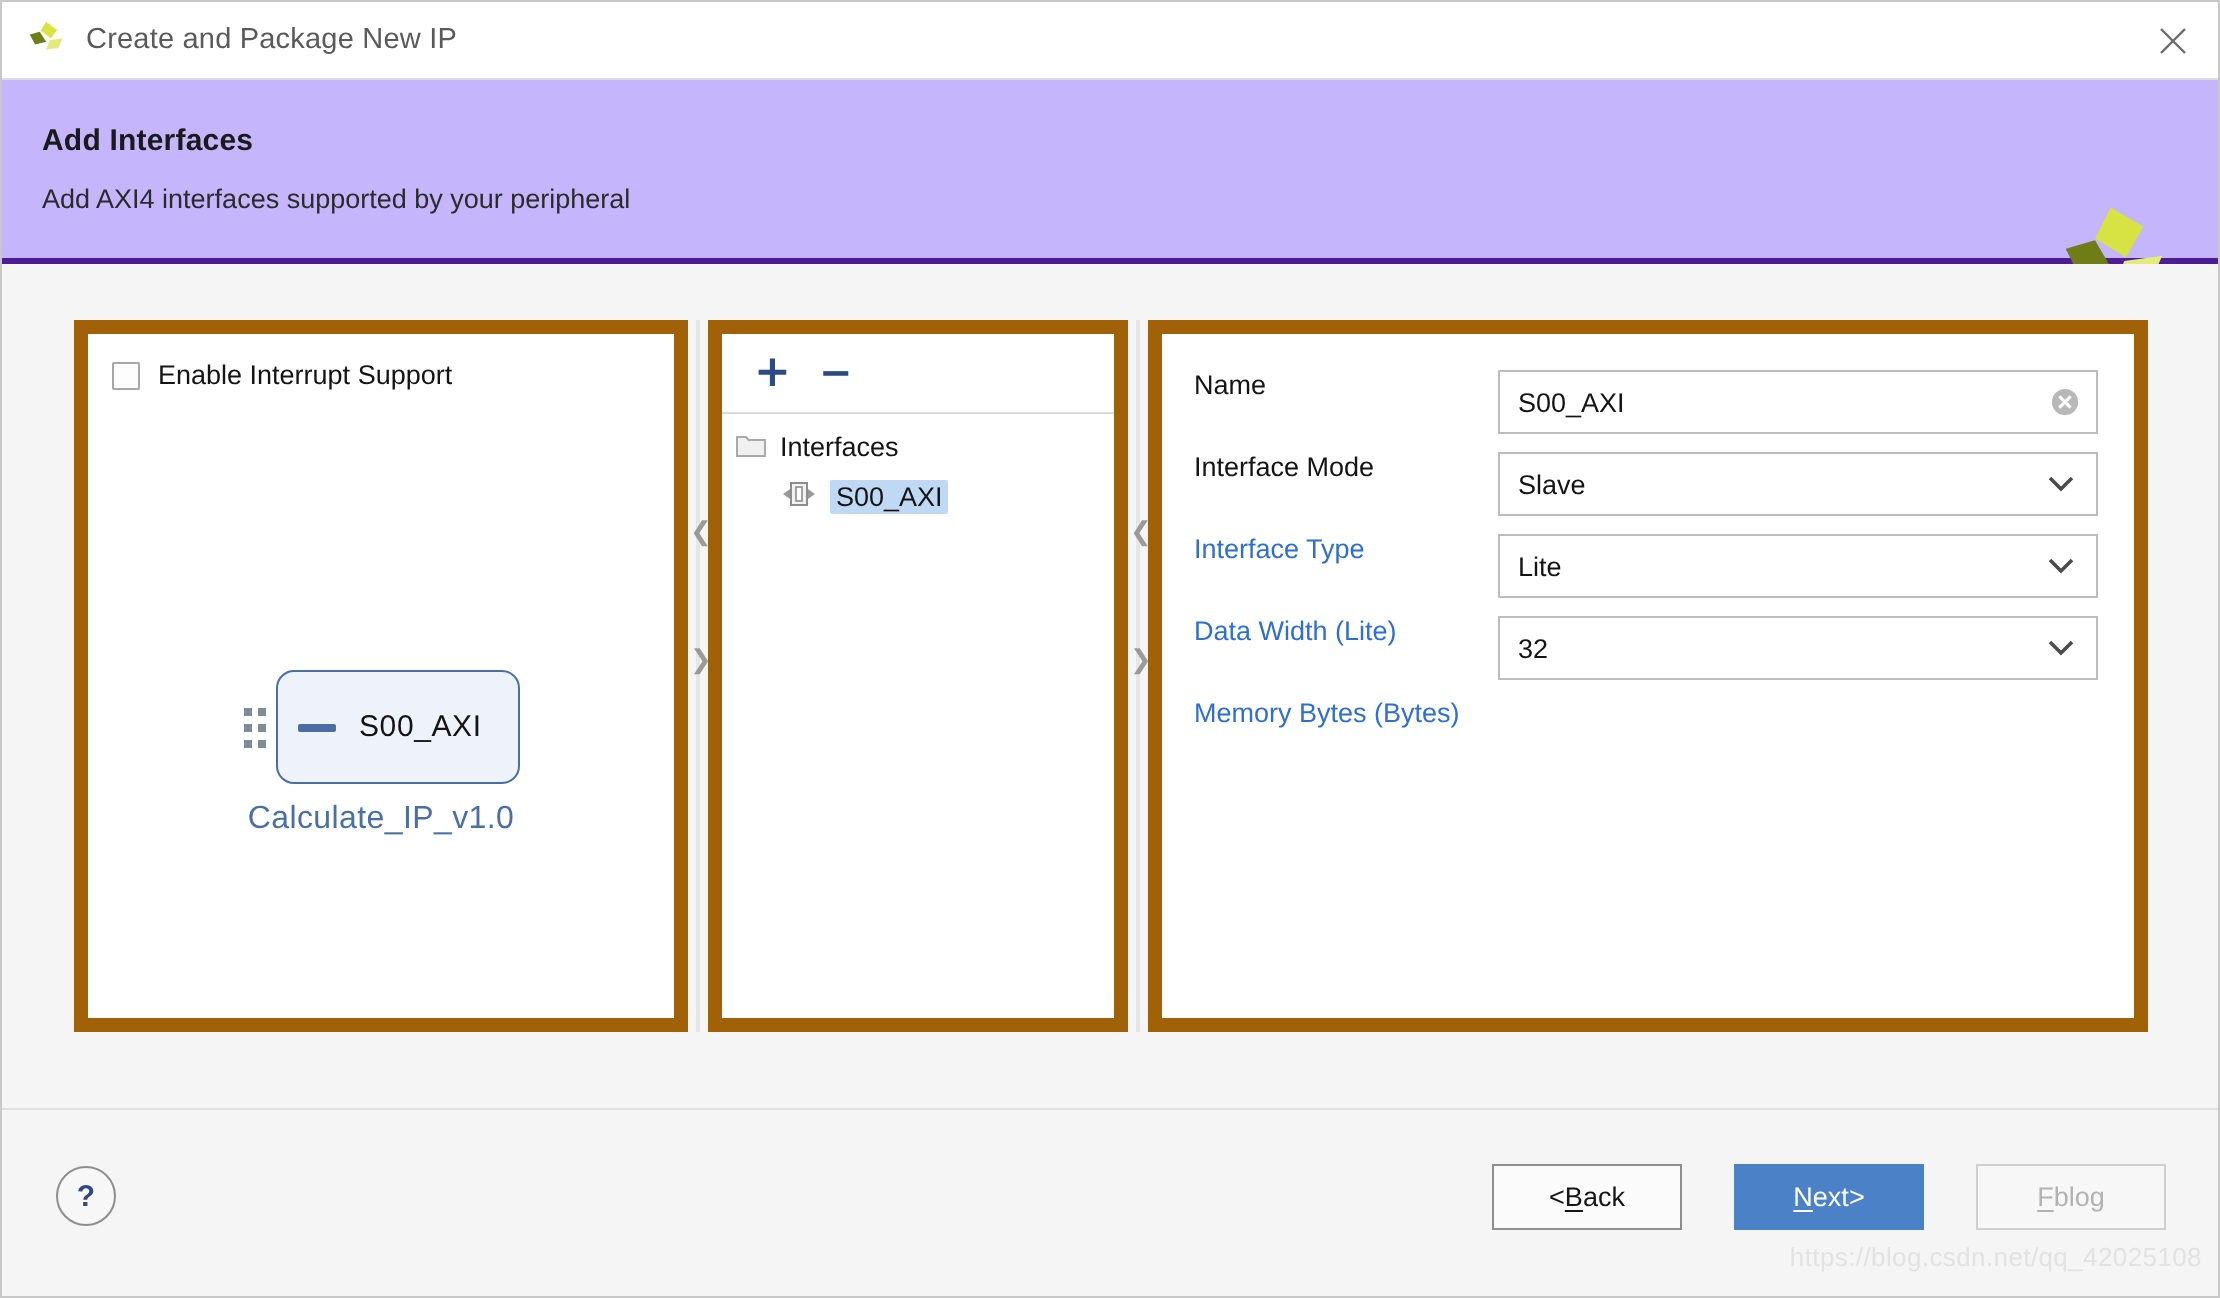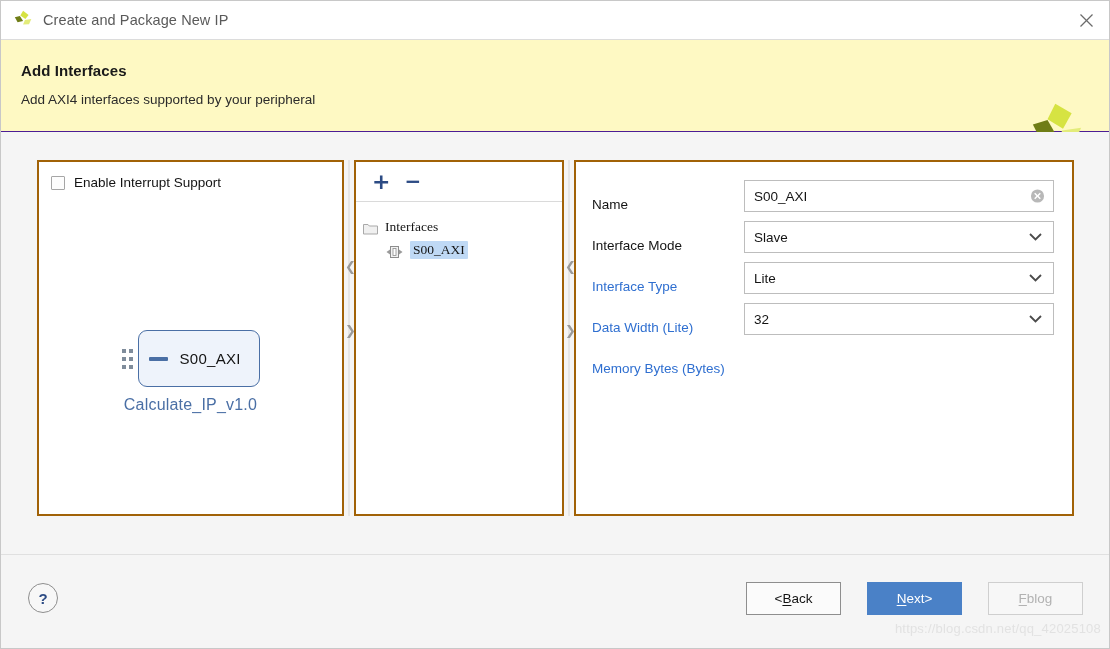--- a/index.html
+++ b/index.html
@@ -50,23 +50,23 @@
     width: 46px; height: 38px;
     display: flex; align-items: center; justify-content: center;
     cursor: pointer;
   }
   .close-btn svg { display:block; }
 
   
   .header {
     position: relative;
     min-height: 92px;
-    background: #fef9c3;
+    background: #c4b5fd;
     padding: 22px 0 0 20px;
-    border-bottom: 1px solid #4c1d95;
+    border-bottom: 3px solid #4c1d95;
   }
   .header-title {
     font-size: 15px;
     font-weight: bold;
     color: #1a1a1a;
     letter-spacing: 0.1px;
   }
   .header-sub {
     margin-top: 13px;
     font-size: 13.5px;
@@ -83,21 +83,21 @@
   
   .body-area {
     flex: 1;
     position: relative;
     background: #f5f5f5;
   }
 
   .panel {
     position: absolute;
     background: #ffffff;
-    border: 2px solid #a16207;
+    border: 7px solid #a16207;
     top: 28px;
     height: 356px;
   }
   #panel-left   { left: 36px;  width: 307px; }
   #panel-middle { left: 353px; width: 210px; }
   #panel-right  { left: 573px; width: 500px; background: #ffffff; }
 
   
   .splitter {
     position: absolute;
@@ -212,42 +212,41 @@
     font-weight: bold;
     cursor: pointer;
     font-family: "DejaVu Sans", sans-serif;
     user-select: none;
   }
   .tb-btn.minus { font-size: 20px; position: relative; top: -1px; }
 
   .tree { padding: 9px 0 0 0; }
   .tree-row {
     display: flex;
-    align-items: flex-end;
+    align-items: flex-start;
     height: 24px;
     font-size: 13.5px;
     color: #141414;
     cursor: pointer;
-    font-family: Liberation Serif, serif;
   }
   .tree-row.root { padding-left: 7px; }
   .tree-row.child { padding-left: 30px; }
   .folder-icon { margin-right: 7px; display:block; }
   .iface-icon  { margin-right: 7px; display:block; }
   .sel-text {
     background: #bfd9f5;
     padding: 1px 3px;
     border-radius: 1px;
   }
 
   
   .form { padding: 18px 18px 0 16px; }
   .form-row {
     display: flex;
-    align-items: flex-end;
+    align-items: flex-start;
     height: 32px;
     margin-bottom: 9px;
   }
   .form-label {
     width: 152px;
     flex: 0 0 auto;
     font-size: 13.5px;
     color: #141414;
   }
   .form-label.link { color: #2f6fd0; }

